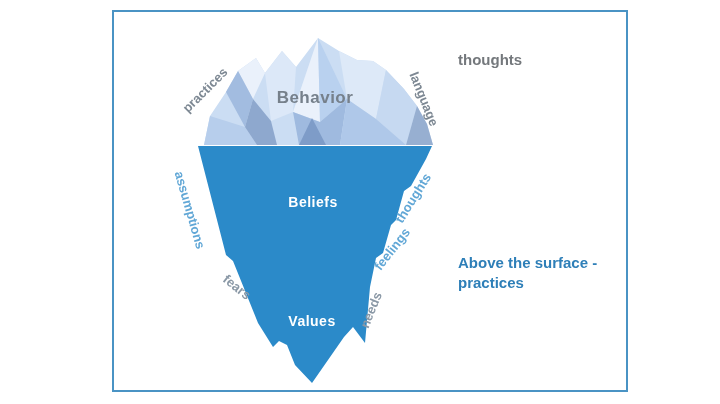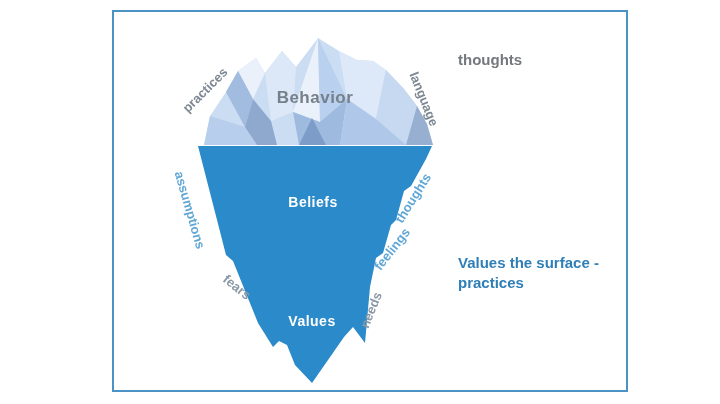--- a/index.html
+++ b/index.html
@@ -68,17 +68,17 @@
   <div class="lbl side c-blue" style="left:190px;top:210px;transform:translate(-50%,-50%) rotate(74deg);">assumptions</div>
   <div class="lbl side c-grayblue" style="left:237px;top:287px;transform:translate(-50%,-50%) rotate(39deg);">fears</div>
   <div class="lbl side c-grayblue" style="left:371px;top:310px;transform:translate(-50%,-50%) rotate(-68deg);">needs</div>
   <div class="lbl side c-blue" style="left:392px;top:249px;transform:translate(-50%,-50%) rotate(-52deg);">feelings</div>
   <div class="lbl side c-blue" style="left:413px;top:198px;transform:translate(-50%,-50%) rotate(-58deg);">thoughts</div>
 
   <div class="heading heading-above">
     <div>thoughts</div>
   </div>
   <div class="heading heading-below">
-    <div>Values the surface -</div>
+    <div>Above the surface -</div>
     <div>practices</div>
   </div>
 
 </div>
 
 </body></html>

